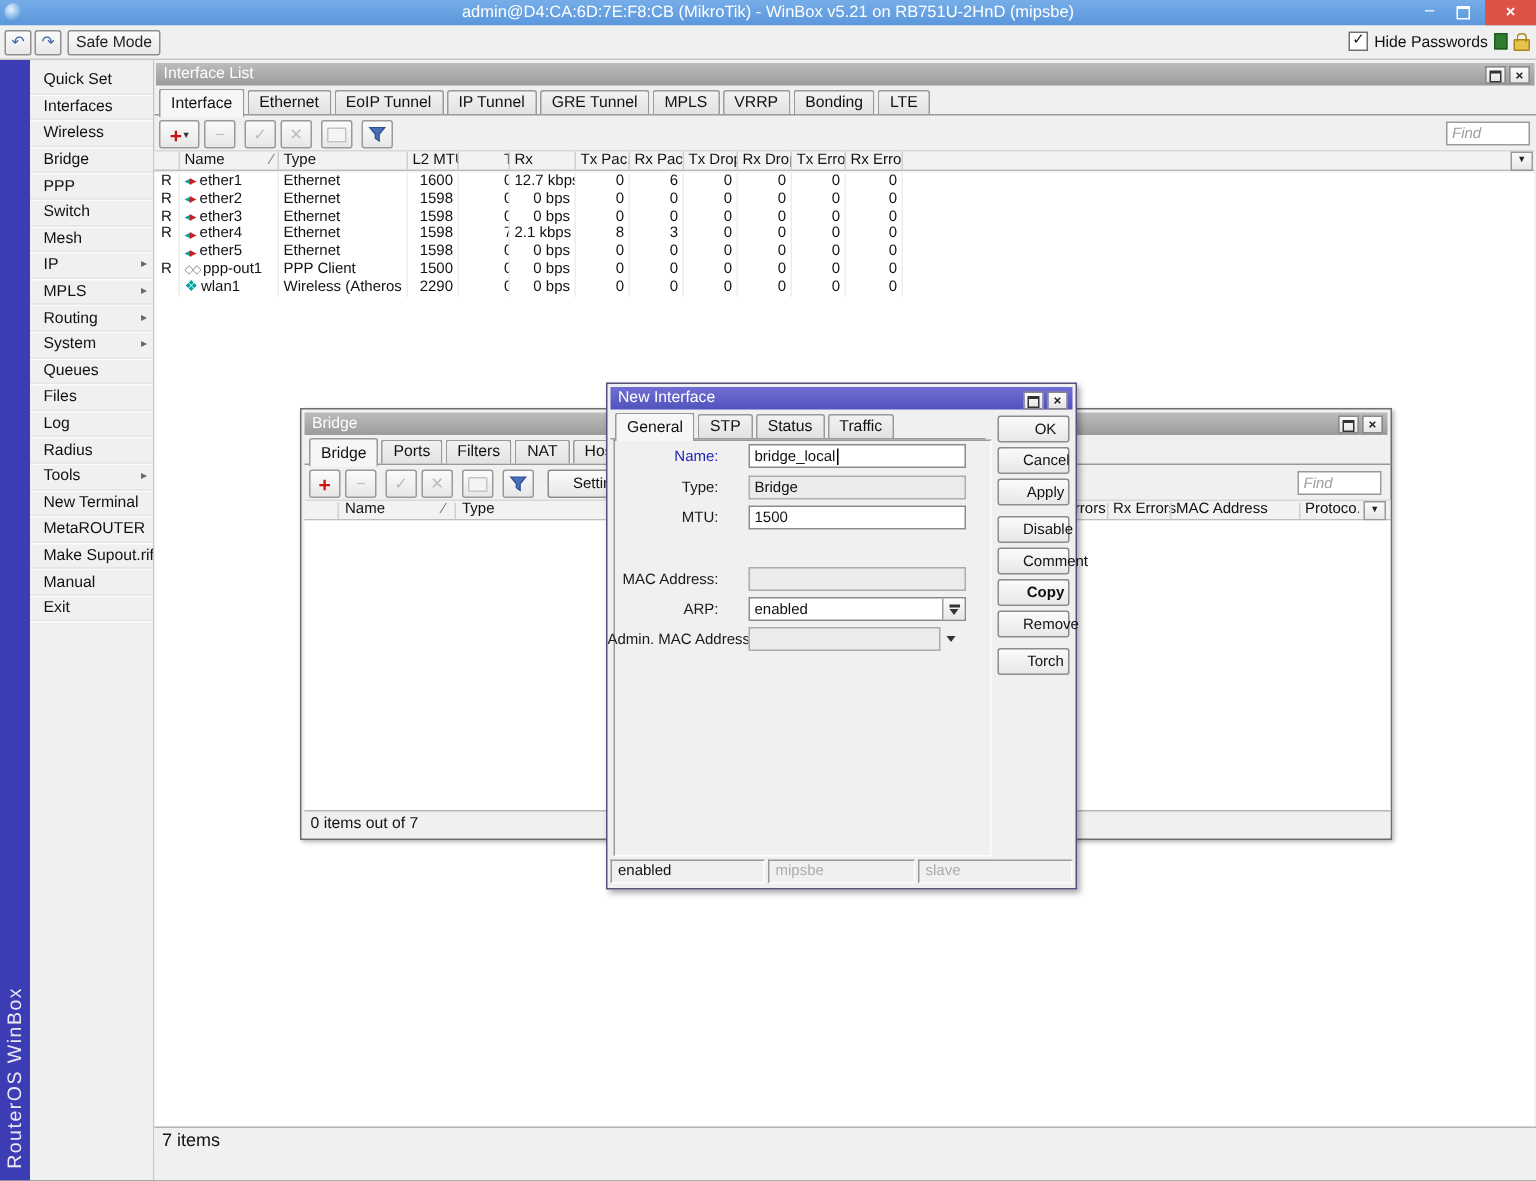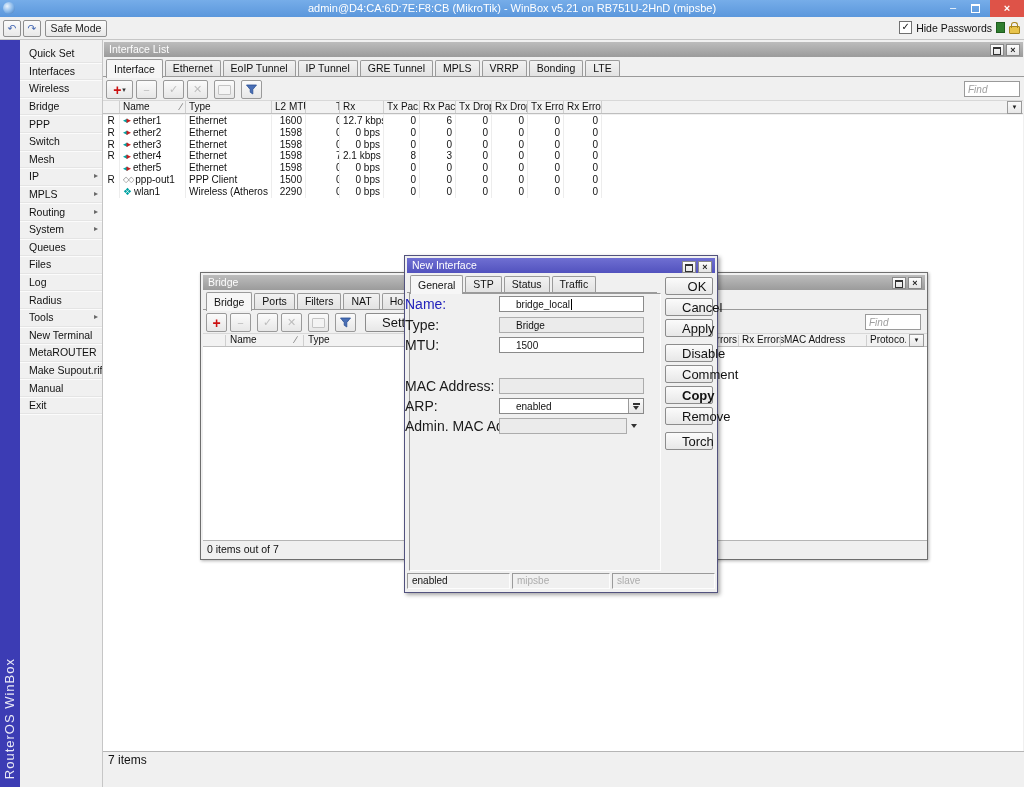--- a/index.html
+++ b/index.html
@@ -68,21 +68,21 @@
   .tab.active{background:#F6F6F6;height:18px;line-height:18px;z-index:2;margin-bottom:-1px;}
   .tbtn{width:21px;height:19px;border:1px solid #9A9A9A;border-radius:2px;
         background:linear-gradient(#FBFBFB,#E7E7E7);box-sizing:border-box;
         display:inline-flex;align-items:center;justify-content:center;margin-right:3px;}
   .tbtn.wide{width:27px;}
   .plus-glyph{color:#CC1111;font-weight:bold;font-size:14px;line-height:12px;}
   .caret-sm{font-size:7px;color:#333;margin-left:1px;}
   .dis{color:#BDBDBD;font-size:11px;}
   .comment-glyph{width:11px;height:8px;border:1px solid #C4C4C4;border-radius:1px;background:#F4F4F4;}
   .btn{border:1px solid #8C8C8C;border-radius:2px;background:linear-gradient(#FBFBFB,#E7E7E7);
-       font-size:13px;text-align:center;box-sizing:border-box;color:#111;padding-left:16px;}
+       font-size:10px;text-align:center;box-sizing:border-box;color:#111;padding-left:16px;}
   .find{border:1px solid #9A9A9A;font-size:10px;padding:0 3px;font-family:inherit;
         box-sizing:border-box;background:#fff;}
   .find::placeholder{color:#9E9E9E;font-style:italic;}
   
   .ilwin{position:absolute;left:103px;top:40px;width:921px;height:747px;background:#F0F0F0;}
   .ilwin .wtitle{left:1px;top:2px;width:919px;}
   .ilwin .tabbar{left:0;top:19px;width:921px;height:18px;}
   .iltools{position:absolute;left:3px;top:39px;height:21px;display:flex;align-items:center;}
   .ilfind{position:absolute;right:4px;top:41px;width:56px;height:16px;}
   .thead{position:absolute;left:0;top:60px;width:920px;height:14px;background:#F2F2F2;
@@ -135,25 +135,25 @@
            box-sizing:border-box;}
   
   .dlg{position:absolute;left:404px;top:255px;width:314px;height:338px;background:#F0F0F0;
        border:1px solid #52527E;box-shadow:2px 2px 4px rgba(0,0,0,.35);z-index:10;box-sizing:border-box;}
   .dlg .wtitle{left:2px;top:2px;width:308px;}
   .dlg .wbtn{top:3px;}
   .dlg .tabbar{left:2px;top:19px;width:250px;height:18px;}
   .dpanel{position:absolute;left:4px;top:37px;width:252px;height:278px;
           border:1px solid;border-color:#9A9A9A #FDFDFD #FDFDFD #9A9A9A;box-sizing:border-box;}
   .frow{position:absolute;left:0;width:256px;height:16px;display:flex;align-items:center;}
-  .flabel{width:94px;font-size:14px;padding-right:4px;box-sizing:border-box;
+  .flabel{width:94px;text-align:right;font-size:10px;padding-right:20px;box-sizing:border-box;
           white-space:nowrap;color:#1a1a1a;}
   .flabel.blue{color:#2222BB;}
   .ffield{width:145px;height:16px;border:1px solid #8A8A8A;background:#fff;font-size:10px;
-          padding:0 16px;box-sizing:border-box;display:flex;align-items:center;overflow:hidden;}
+          padding:0 3px;box-sizing:border-box;display:flex;align-items:center;overflow:hidden;}
   .ffield.ro{background:#EBEBEB;border-color:#ACACAC;}
   .ffield.short{width:128px;}
   .caret{display:inline-block;width:1px;height:11px;background:#000;margin-left:1px;}
   .spin{margin-left:auto;width:14px;align-self:stretch;border-left:1px solid #9A9A9A;
         background:linear-gradient(#FBFBFB,#E7E7E7);display:flex;flex-direction:column;
         align-items:center;justify-content:center;}
   .spin .bar{width:7px;height:2px;background:#333;margin-bottom:1px;}
   .spin .tri,.dd-tri{width:0;height:0;border-left:3.5px solid transparent;
         border-right:3.5px solid transparent;border-top:4px solid #333;}
   .dd-out{margin-left:4px;}

